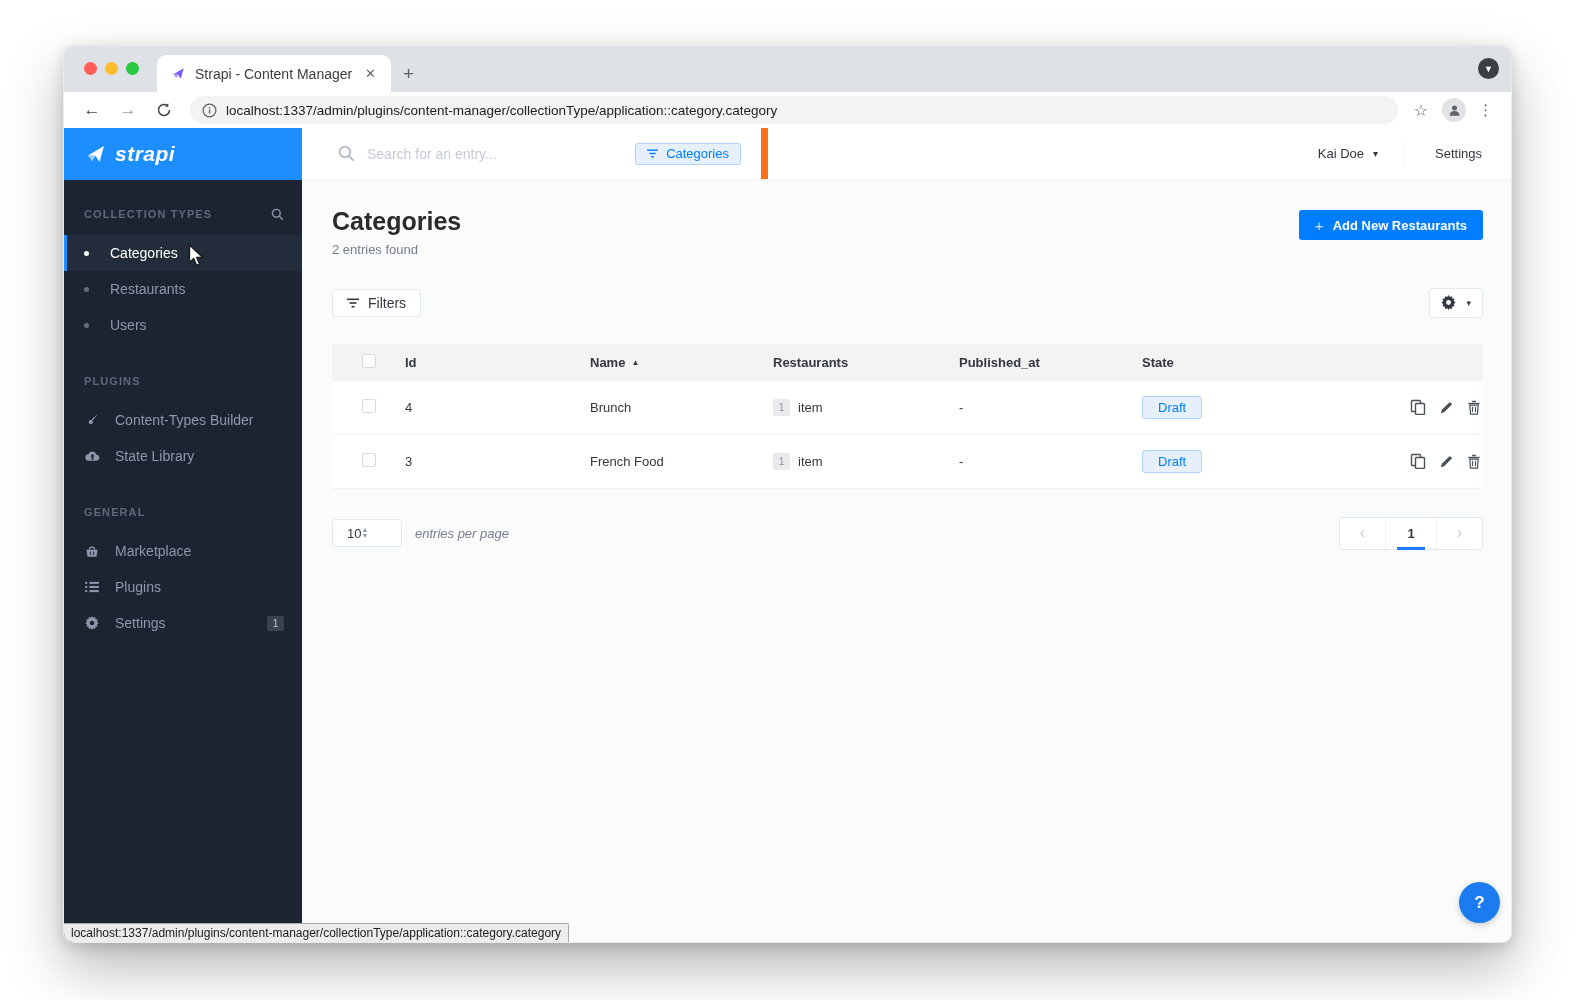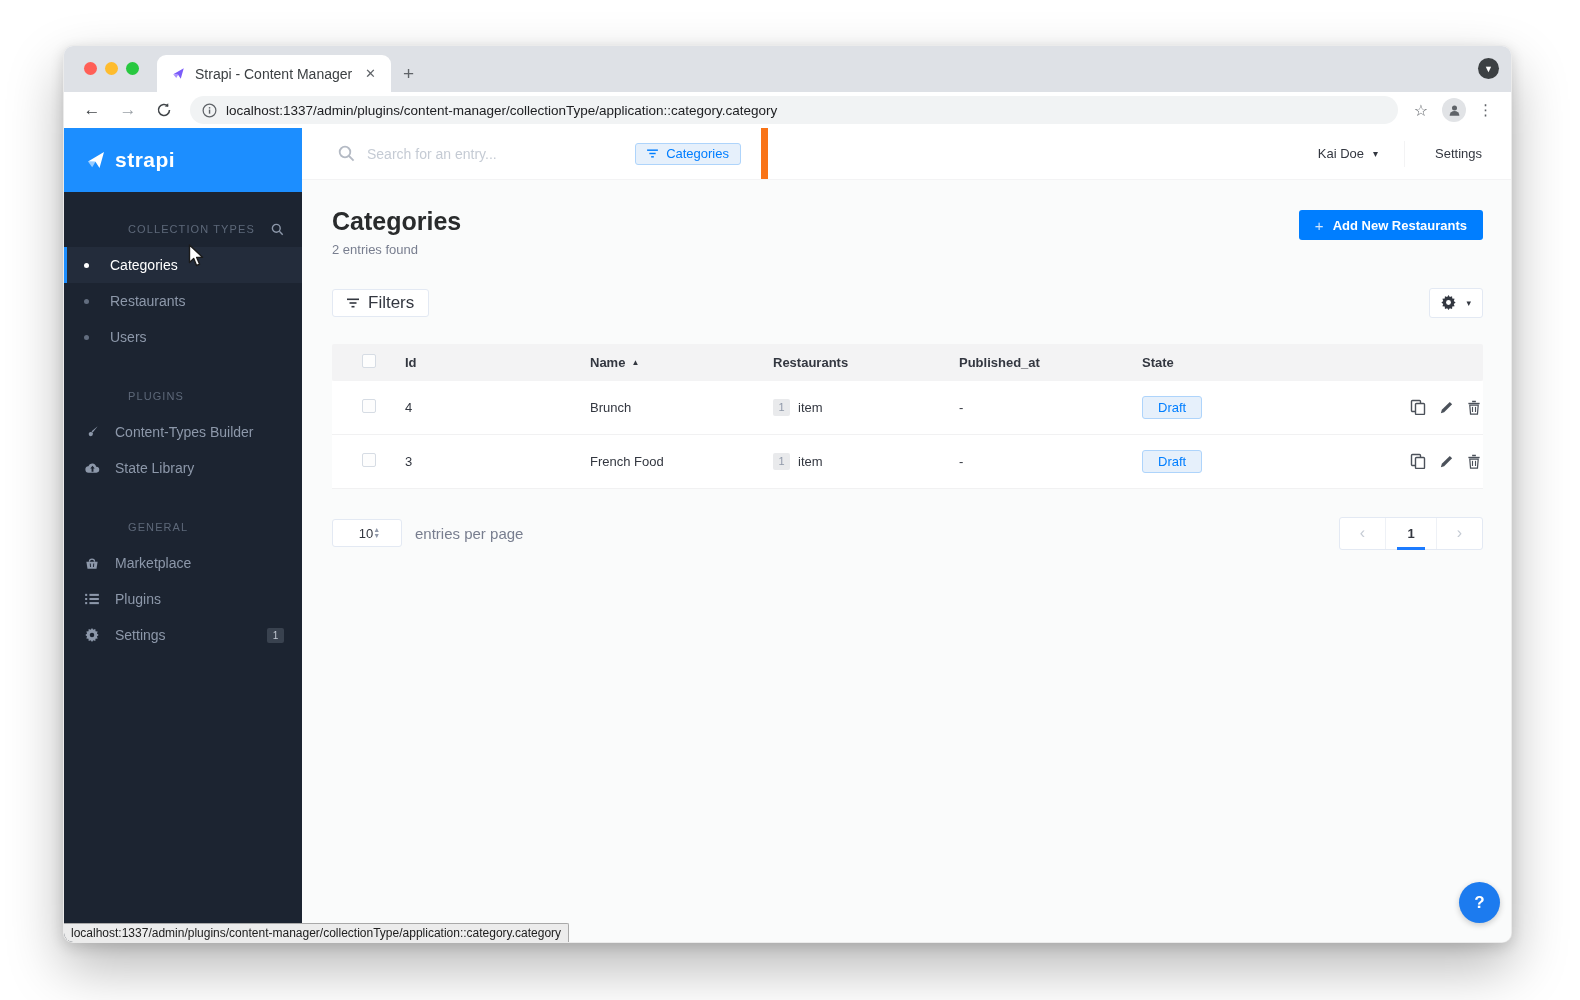--- a/index.html
+++ b/index.html
@@ -38,27 +38,27 @@
   .tool-star { font-size:16px; color:#5f6368; margin:0 8px; }
   .tool-avatar { width:24px; height:24px; border-radius:50%; background:#e1e3e6; display:flex;
     align-items:center; justify-content:center; margin:0 6px; }
   .tool-kebab { font-size:15px; color:#5f6368; margin:0 8px 0 6px; }
 
   
   .app { display:flex; height:816px; position:relative; }
 
   
   .sidebar { width:238px; flex:none; background:#1c2431; display:flex; flex-direction:column; }
-  .side-head { height:64px; background:#1c8eff; display:flex; align-items:center; padding-left:21px; flex:none; }
+  .side-head { height:52px; background:#1c8eff; display:flex; align-items:center; padding-left:21px; flex:none;font-style:italic; }
   .logo-mark { width:22px; height:22px; margin-right:8px; }
   .logo-text { color:#fff; font-size:21px; font-weight:bold; letter-spacing:.5px; }
   .side-nav { padding-top:20px; }
-  .side-label { display:flex; align-items:center; justify-content:space-between;
+  .side-label { display:flex; justify-content:space-between;
     padding:0 18px 0 20px; height:18px; margin-top:8px; margin-bottom:9px;
-    font-size:11px; font-weight:normal; letter-spacing:1.1px; color:#5d6879;margin-left:44px; }
+    font-size:11px; font-weight:bold; letter-spacing:1.1px; color:#5d6879; }
   .side-label.gap { margin-top:32px; }
   .side-item { display:flex; align-items:center; height:36px; padding-left:20px;
     color:#8d98aa; font-size:14px; position:relative; }
   .side-item .bullet { width:5px; height:5px; border-radius:50%; background:#626d7f; margin-right:21px; }
   .side-item.active { background:#232c3b; color:#ffffff; }
   .side-item.active .bullet { background:#ffffff; }
   .side-item.active::before { content:""; position:absolute; left:0; top:0; bottom:0; width:3px; background:#1c8eff; }
   .side-item .s-icon { width:16px; height:16px; margin-right:15px; display:flex; align-items:center; justify-content:center; }
   .side-item .s-icon svg { display:block; }
   .badge-num { margin-left:auto; margin-right:18px; min-width:17px; height:15px; border-radius:2px;
@@ -86,21 +86,21 @@
   .head-row { display:flex; justify-content:space-between; align-items:flex-start; }
   .page-title { font-size:25px; font-weight:bold; color:#292b2c; line-height:1.1; }
   .page-sub { font-size:13px; color:#787e8f; margin-top:6px; }
   .btn-primary { display:flex; align-items:center; gap:9px; background:#007eff; color:#fff;
     border:none; border-radius:3px; height:30px; padding:0 16px; font-size:13px; font-weight:bold;
     margin-top:2px; font-family:"Liberation Sans", sans-serif; }
   .btn-primary .plus { font-weight:normal; font-size:15px; color:#cfe5ff; }
 
   .filter-row { display:flex; justify-content:space-between; align-items:center; margin-top:31px; }
   .btn-filters { display:flex; align-items:center; gap:9px; background:#fff; border:1px solid #e3e9f3;
-    border-radius:3px; height:28px; padding:0 14px; font-size:17px; color:#333740;
+    border-radius:3px; height:28px; padding:0 14px; font-size:14px; color:#333740;
     font-family:"Liberation Sans", sans-serif; }
   .btn-gear { display:flex; align-items:center; gap:10px; background:#fff; border:1px solid #e3e9f3;
     border-radius:3px; height:30px; padding:0 11px; }
   .btn-gear .caret { font-size:9px; color:#333740; }
 
   
   .table { margin-top:26px; }
   .t-row { display:grid; grid-template-columns:73px 185px 183px 186px 183px 1fr 115px; align-items:center; }
   .t-head { background:#f3f3f4; height:37px; border-radius:2px; }
   .t-head .cell { font-size:13px; font-weight:bold; color:#333740; }
@@ -114,23 +114,23 @@
     background:#e9eaec; border-radius:2px; color:#9099a9; font-size:11px; margin-right:8px; padding:0 3px; }
   .draft-badge { display:inline-block; background:#e6f0fb; border:1px solid #aed4fb; border-radius:3px;
     color:#007eff; font-size:13px; padding:3px 15px; }
   .row-actions { display:flex; align-items:center; justify-content:flex-end; gap:13px; padding-right:2px; }
   .row-actions svg { display:block; }
 
   
   .foot-row { display:flex; justify-content:space-between; align-items:center; margin-top:28px; }
   .per-page { display:flex; align-items:center; gap:13px; }
   .select { width:70px; height:28px; background:#fff; border:1px solid #e3e9f3; border-radius:3px;
-    display:flex; align-items:center; justify-content:center; padding:0 9px 0 14px; font-size:13px; color:#333740; }
+    display:flex; align-items:center; justify-content:flex-start; padding:0 9px 0 14px; font-size:13px; color:#333740; }
   .select .updown { display:flex; flex-direction:column; line-height:6px; font-size:7px; color:#9099a9; }
-  .per-page-label { font-size:15px; color:#787e8f; }
+  .per-page-label { font-size:13px; font-style:italic; color:#787e8f; }
   .pager { display:flex; align-items:stretch; height:33px; background:#fff; border:1px solid #e3e9f3; border-radius:3px; }
   .pager .p-cell { display:flex; align-items:center; justify-content:center; position:relative; }
   .pager .p-prev, .pager .p-next { width:45px; color:#c5cbd4; font-size:16px; }
   .pager .p-page { width:52px; border-left:1px solid #eef1f6; border-right:1px solid #eef1f6;
     font-size:13px; font-weight:bold; color:#333740; }
   .pager .p-page::after { content:""; position:absolute; bottom:-1px; left:11px; right:11px; height:3px; background:#1c7bff; }
 
   
   .help-fab { position:absolute; right:11px; bottom:19px; width:41px; height:41px; border-radius:50%;
     background:#1c7bef; color:#fff; font-size:17px; font-weight:bold; display:flex; align-items:center;

